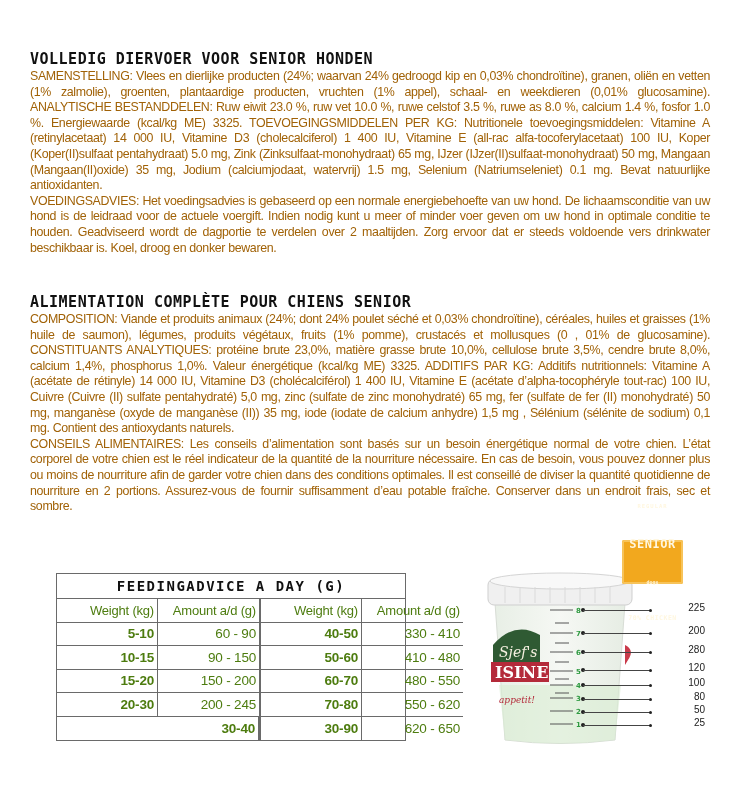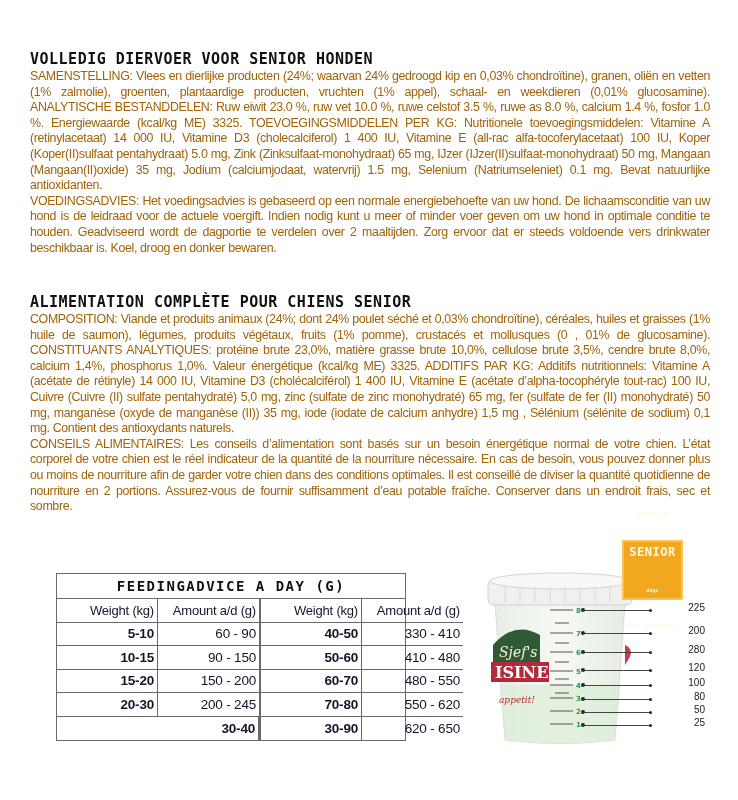--- a/index.html
+++ b/index.html
@@ -51,33 +51,33 @@
     }
     .feed-halves { display: flex; }
     .half { display: flex; flex-direction: column; width: 202px; }
     .gap-col { width: 8px; border-left: 1.5px solid #6a6a6a; border-right: 1.5px solid #6a6a6a; }
     .trow { display: flex; height: 23.5px; border-bottom: 1.5px solid #6a6a6a; }
     .trow:last-child { border-bottom: none; justify-content: flex-end; }
     .tcell {
       display: flex; align-items: center; justify-content: flex-end;
       padding-right: 3px;
       font-size: 13.5px;
-      color: #0f172a;
+      color: #4d7c0f;
       letter-spacing: -0.2px;
     }
     .tcell.w { width: 101px; border-right: 1.5px solid #6a6a6a; }
     .tcell.a { width: 101px; }
     .trow.head .tcell { font-size: 13px; }
     .tcell.bold { font-weight: bold; }
 
     
     .cup-area { position: absolute; left: 485px; top: 535px; width: 250px; height: 230px; }
     .cup-svg { position: absolute; left: 0; top: 0; }
     .badge {
-      position: absolute; left: 137px; top: 5px; width: 61px; height: 60px;
+      position: absolute; left: 137px; top: 5px; width: 61px; height: 44px;
       background: #F2A81E;
       border-radius: 2px;
       display: flex; flex-direction: column; align-items: center; justify-content: center;
       color: #fff7e0;
       font-family: "DejaVu Sans Mono", monospace;
       font-weight: bold;
       box-shadow: inset 0 0 0 2px #F7C35A;
       gap: 28px;
     }
     .badge .b1 { font-size: 5.5px; letter-spacing: 1px; line-height: 7px; }

